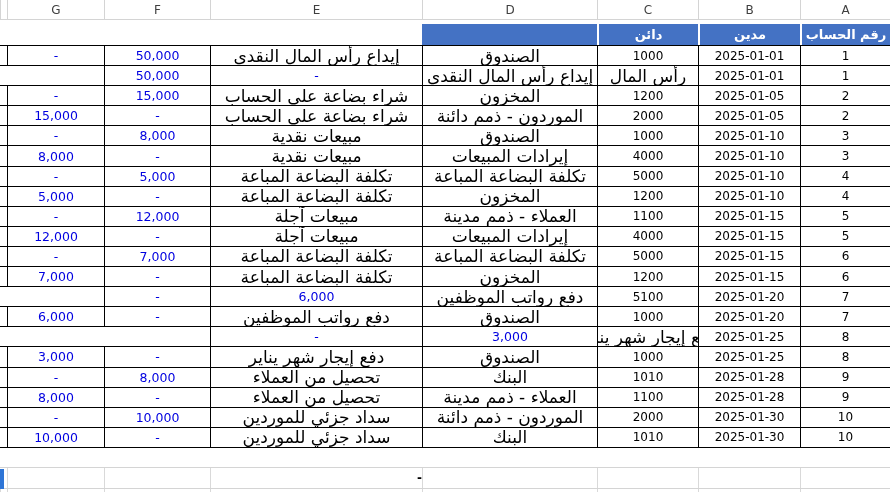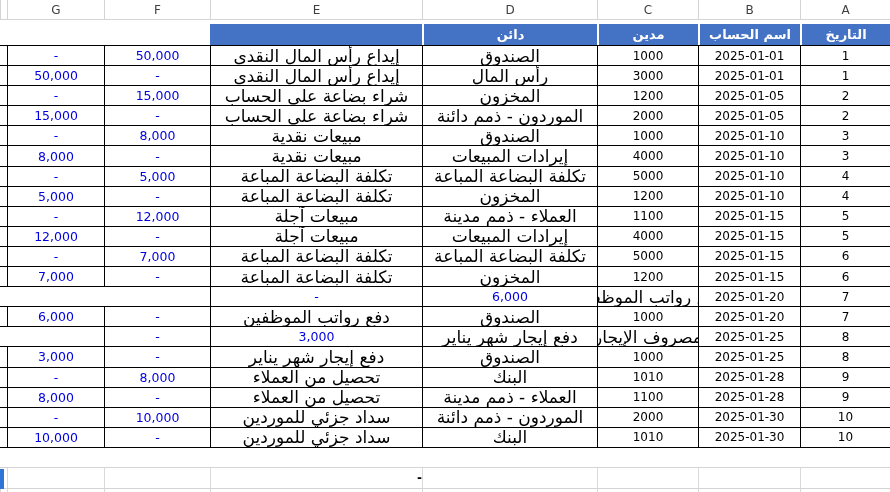--- a/index.html
+++ b/index.html
@@ -72,43 +72,41 @@
     <div class="cell">D</div>
     <div class="cell">E</div>
     <div class="cell">F</div>
     <div class="cell">G</div>
     <div class="cell"></div>
   </div>
 
   <div class="gap-row"></div>
 
   <div class="row header-row">
-    <div class="cell">التاريخ</div>
-    <div class="cell">اسم الحساب</div>
+    <div class="cell">رقم الحساب</div>
     <div class="cell">مدين</div>
     <div class="cell">دائن</div>
     <div class="cell"></div>
   </div>
 
   <div id="data-rows">
     <div class="row data-row">
       <div class="cell">1</div>
       <div class="cell">2025-01-01</div>
       <div class="cell">1000</div>
       <div class="cell ar">الصندوق</div>
       <div class="cell ar">إيداع رأس المال النقدي</div>
       <div class="cell num">50,000</div>
       <div class="cell num">-</div>
       <div class="cell"></div>
     </div>
 
     <div class="row data-row">
       <div class="cell">1</div>
       <div class="cell">2025-01-01</div>
-      <div class="cell">3000</div>
       <div class="cell ar">رأس المال</div>
       <div class="cell ar">إيداع رأس المال النقدي</div>
       <div class="cell num">-</div>
       <div class="cell num">50,000</div>
       <div class="cell"></div>
     </div>
 
     <div class="row data-row">
       <div class="cell">2</div>
       <div class="cell">2025-01-05</div>
@@ -215,41 +213,41 @@
       <div class="cell ar">المخزون</div>
       <div class="cell ar">تكلفة البضاعة المباعة</div>
       <div class="cell num">-</div>
       <div class="cell num">7,000</div>
       <div class="cell"></div>
     </div>
 
     <div class="row data-row">
       <div class="cell">7</div>
       <div class="cell">2025-01-20</div>
+      <div class="cell">5100</div>
       <div class="cell ar">دفع رواتب الموظفين</div>
       <div class="cell num">6,000</div>
       <div class="cell num">-</div>
       <div class="cell"></div>
     </div>
 
     <div class="row data-row">
       <div class="cell">7</div>
       <div class="cell">2025-01-20</div>
       <div class="cell">1000</div>
       <div class="cell ar">الصندوق</div>
       <div class="cell ar">دفع رواتب الموظفين</div>
       <div class="cell num">-</div>
       <div class="cell num">6,000</div>
       <div class="cell"></div>
     </div>
 
     <div class="row data-row">
       <div class="cell">8</div>
       <div class="cell">2025-01-25</div>
-      <div class="cell ar">مصروف الإيجار</div>
       <div class="cell ar">دفع إيجار شهر يناير</div>
       <div class="cell num">3,000</div>
       <div class="cell num">-</div>
       <div class="cell"></div>
     </div>
 
     <div class="row data-row">
       <div class="cell">8</div>
       <div class="cell">2025-01-25</div>
       <div class="cell">1000</div>

